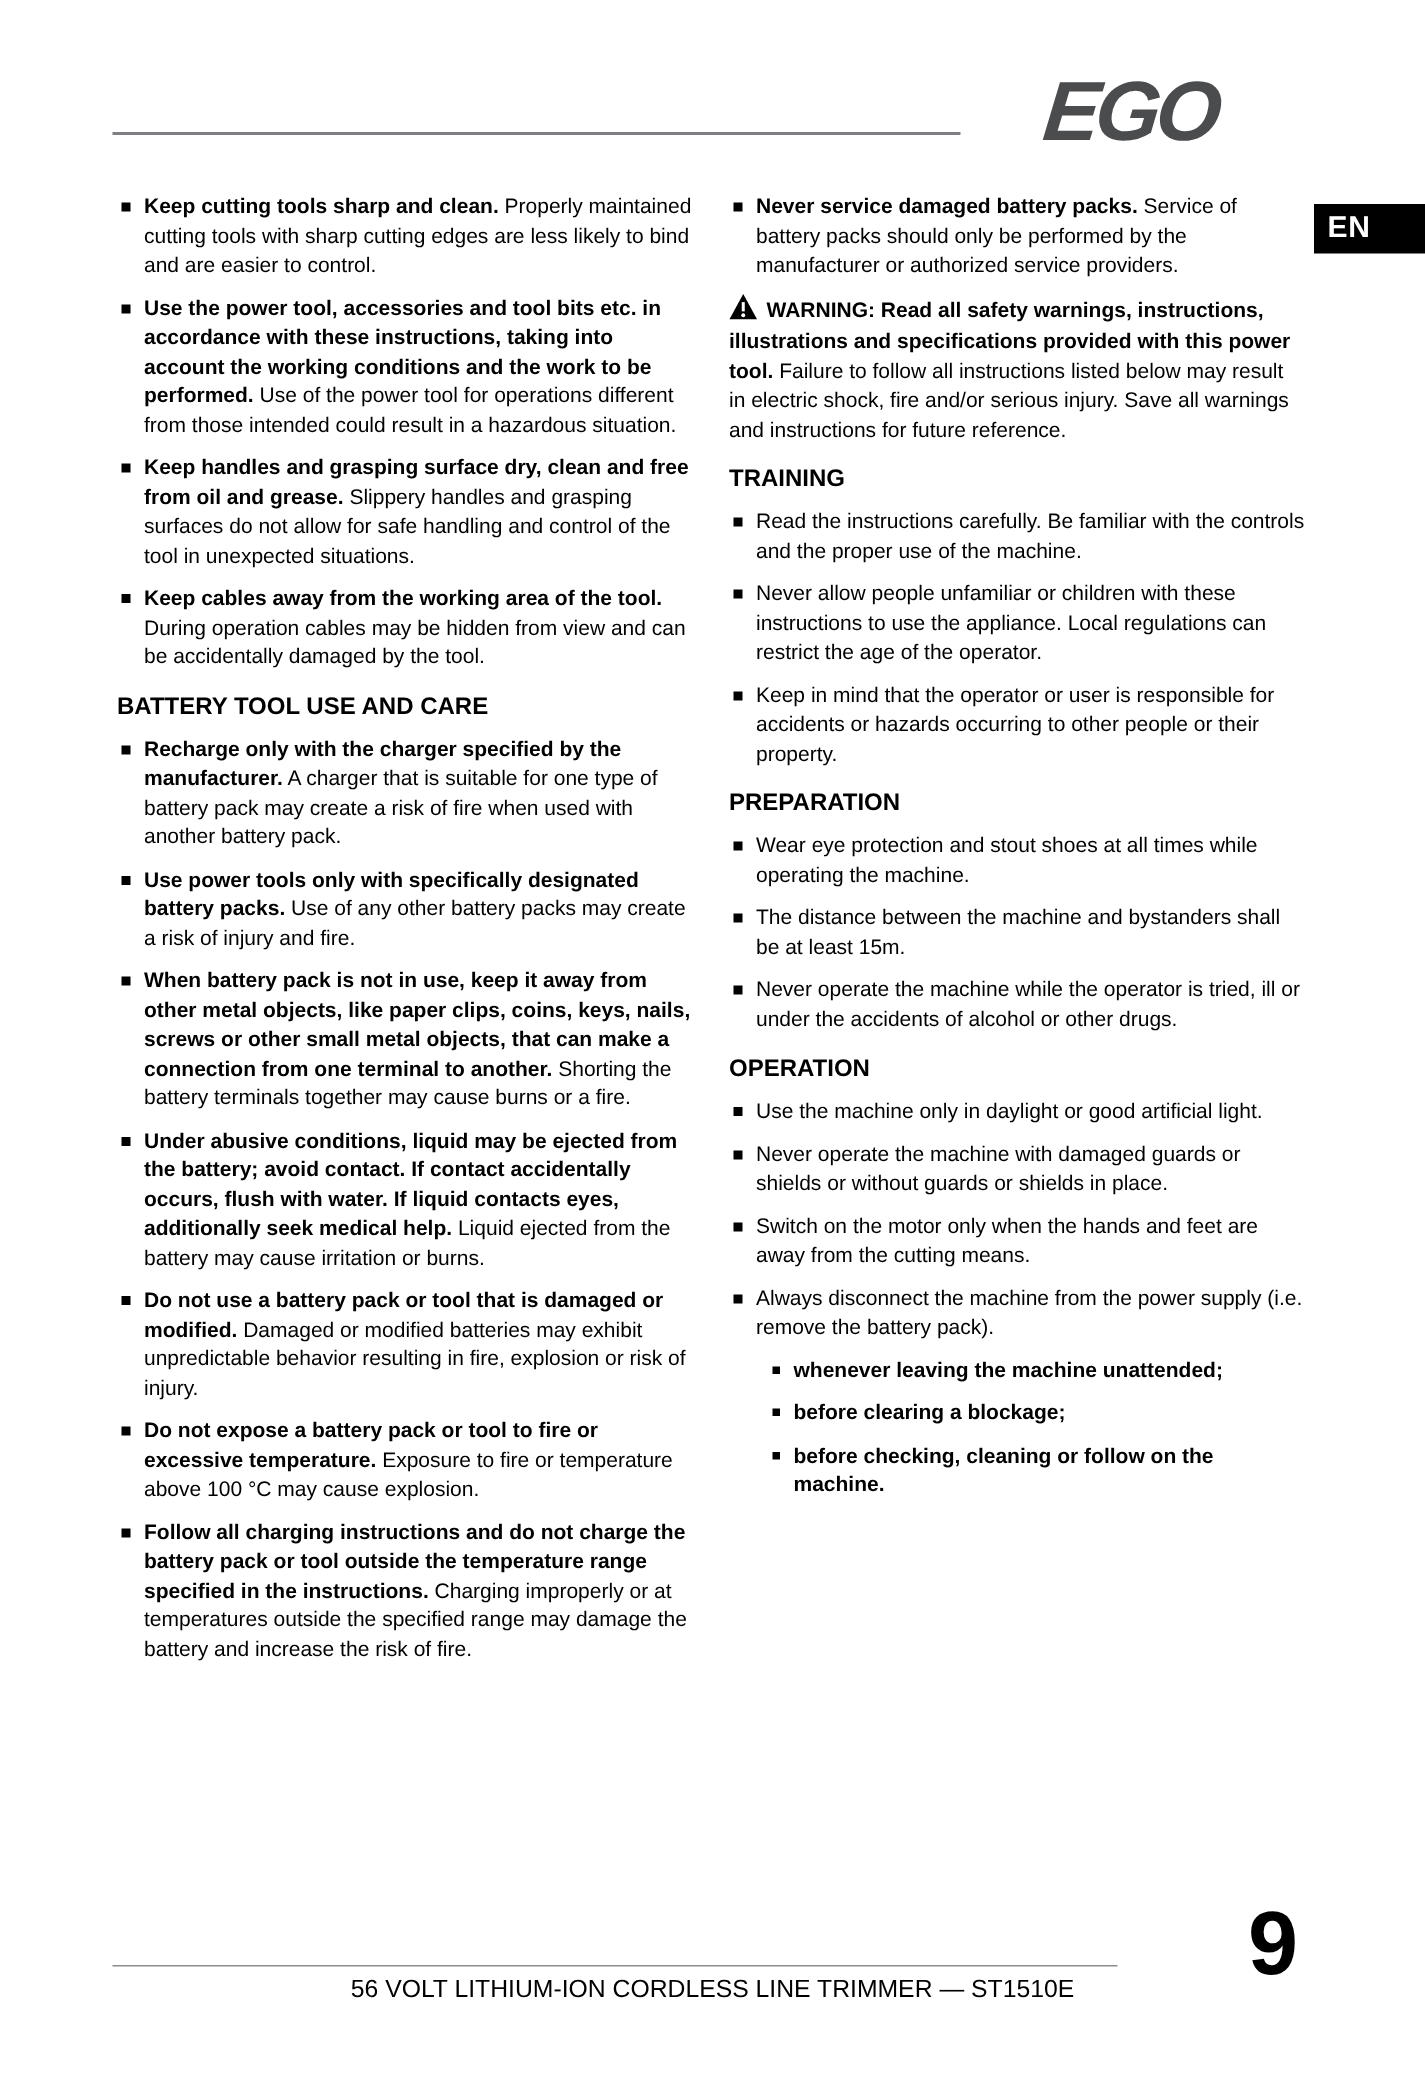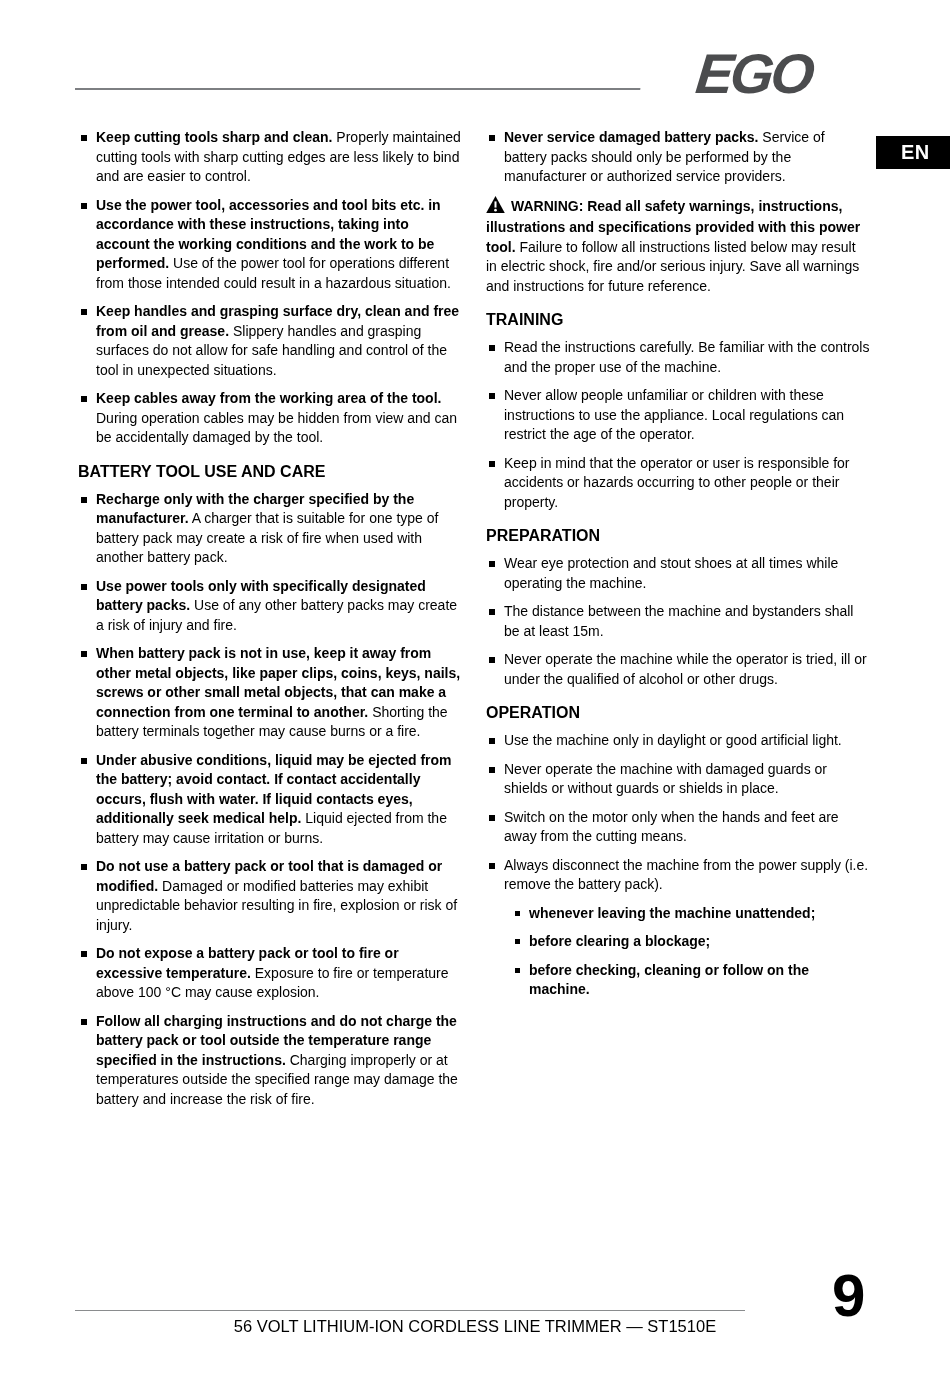--- a/index.html
+++ b/index.html
@@ -15,21 +15,21 @@
   .logo {
     position:absolute; top:42px; left:642px; width:224px; height:62px;
     display:flex; align-items:center; justify-content:center;
     background:#fff; z-index:2;
     font-weight:700; font-style:italic; font-size:56px; letter-spacing:-3px;
     color:#4b4c4e; transform:skewX(-6deg);
   }
   .en-tab {
     position:absolute; top:136px; right:0; width:74px; height:33px;
     background:#000; color:#fff; display:flex; align-items:center;
-    padding-left:25px; font-size:20px; font-weight:700; letter-spacing:0.5px;
+    padding-left:9px; font-size:20px; font-weight:700; letter-spacing:0.5px;
   }
   .content {
     position:absolute; top:128px; left:78px; width:792px;
     display:flex; gap:24px;
   }
   .col { width:384px; }
   .h {
     font-size:16px; font-weight:700; margin:15px 0 9px;
   }
   .col .h.first { margin-top:7px; }
@@ -152,21 +152,21 @@
     <div class="li">
       <span class="sq"></span>
       <p>Wear eye protection and stout shoes at all times while operating the machine.</p>
     </div>
     <div class="li">
       <span class="sq"></span>
       <p>The distance between the machine and bystanders shall be at least 15m.</p>
     </div>
     <div class="li">
       <span class="sq"></span>
-      <p>Never operate the machine while the operator is tried, ill or under the qualified of alcohol or other drugs.</p>
+      <p>Never operate the machine while the operator is tried, ill or under the accidents of alcohol or other drugs.</p>
     </div>
 
     <div class="h">OPERATION</div>
 
     <div class="li">
       <span class="sq"></span>
       <p>Use the machine only in daylight or good artificial light.</p>
     </div>
     <div class="li">
       <span class="sq"></span>

